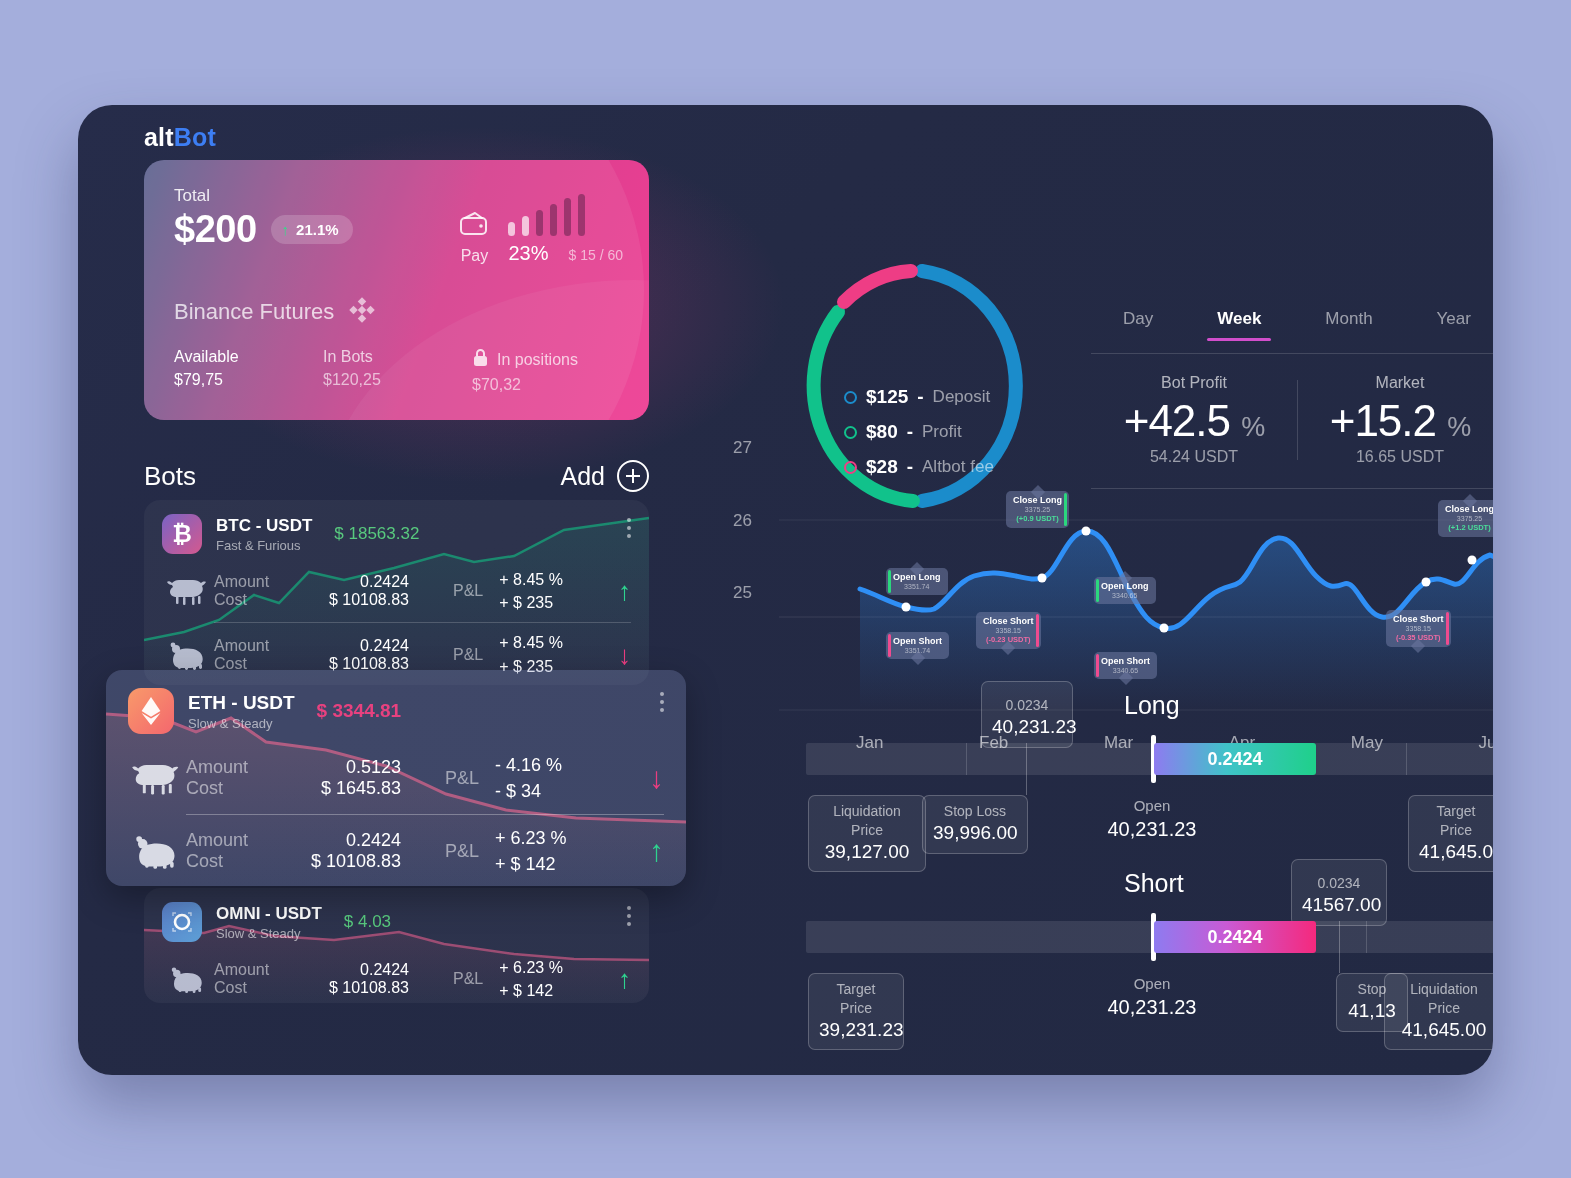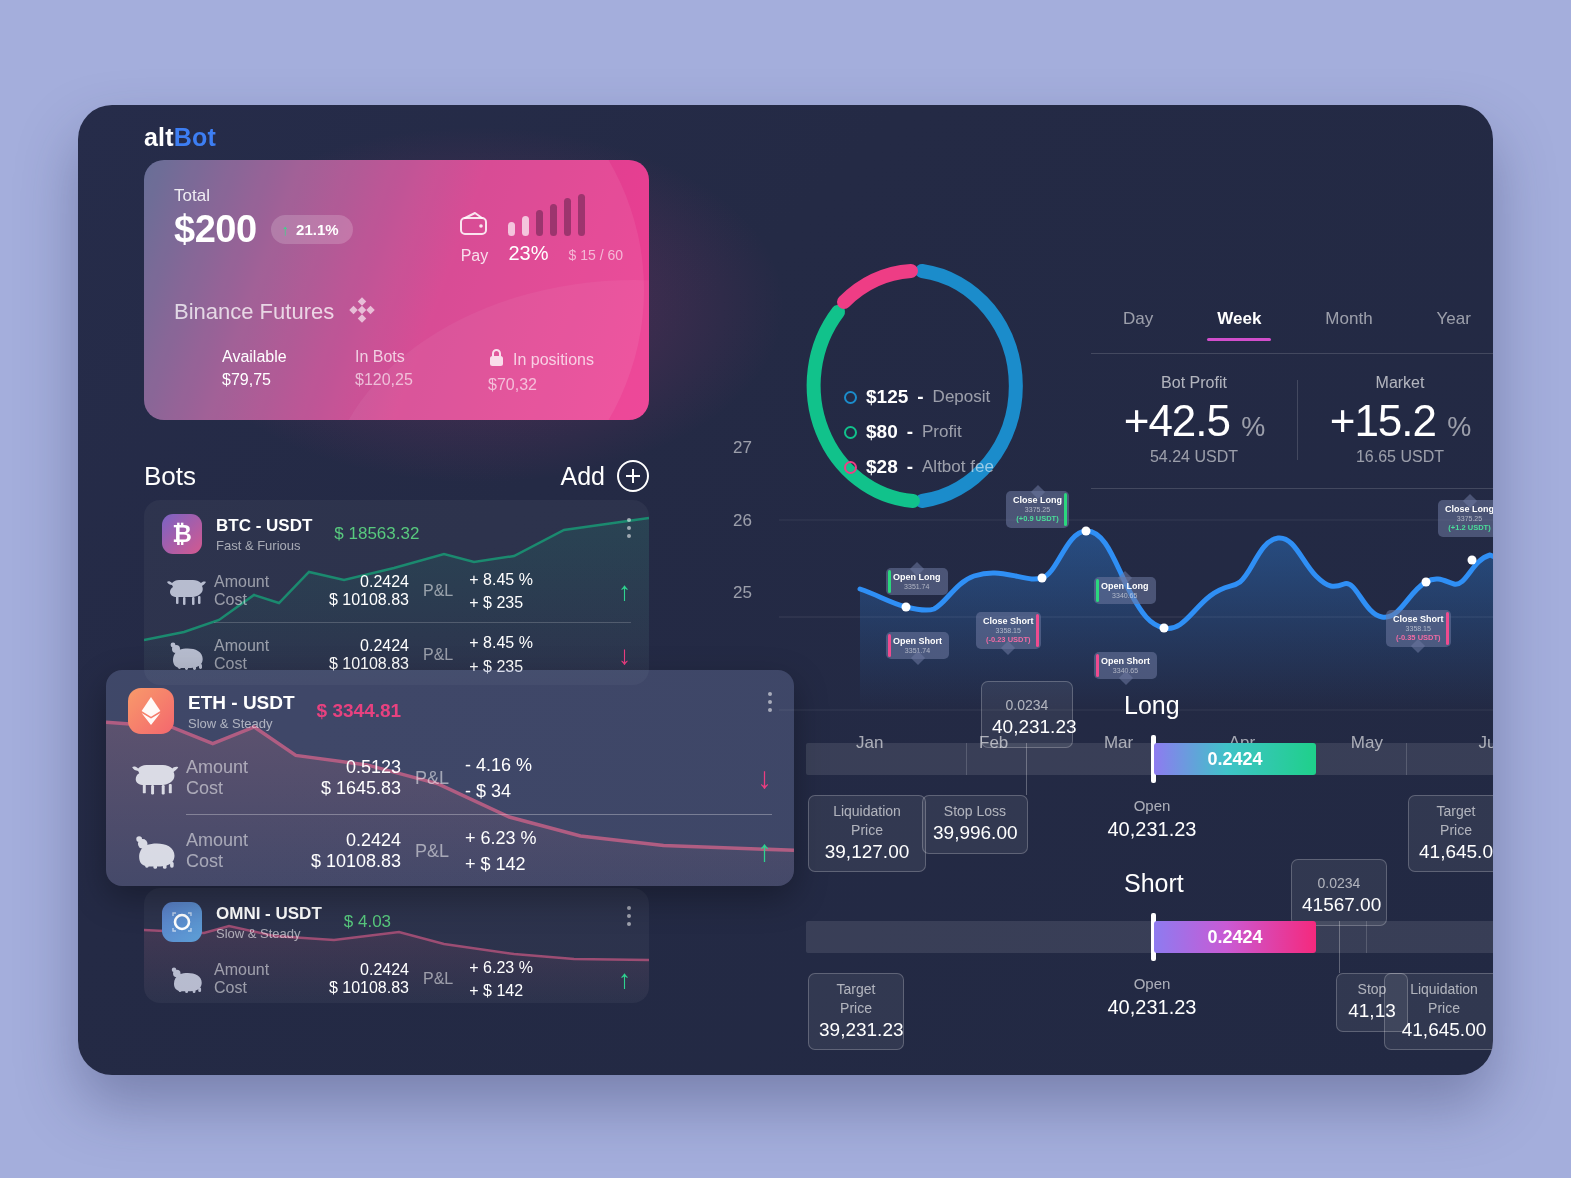--- a/index.html
+++ b/index.html
@@ -71,21 +71,21 @@
   .bars i { display: block; width: 7px; border-radius: 4px; }
   .bars i.on { background: rgba(255,255,255,.68); }
   .bars i.off { background: rgba(88,30,70,.5); }
   .meter-col { display: flex; flex-direction: column; gap: 6px; }
   .meter-cap { display: flex; align-items: baseline; gap: 20px; }
   .meter-cap .p { color:#fff; font-size: 20px; font-weight: normal; }
   .meter-cap .q { color: rgba(255,255,255,.6); font-size: 14px; }
 
   .exch-row { position: absolute; left: 30px; top: 136px; display:flex; align-items:center; gap: 14px; }
   .exch-name { color: rgba(255,255,255,.75); font-size: 22px; }
-  .sub-grid { position: absolute; left: 30px; right: 28px; top: 188px; display: flex; margin-left: 48px; }
+  .sub-grid { position: absolute; left: 30px; right: 28px; top: 188px; display: flex; }
   .sub-cell { flex: 1; }
   .sub-cell .k { color: #fff; font-size: 16px; margin-bottom: 5px; }
   .sub-cell .k.dim { color: rgba(255,255,255,.72); }
   .sub-cell .v { color: #fff; font-size: 16px; }
   .sub-cell .v.dim { color: rgba(255,255,255,.62); }
   .lock-k { display: flex; align-items: center; gap: 8px; }
 
   
   .bots-head {
     position: absolute; left: 66px; top: 355px; width: 505px;
@@ -104,21 +104,21 @@
   .add-circle:before { left: 7px; right: 7px; top: 13px; height: 2px; }
   .add-circle:after { top: 7px; bottom: 7px; left: 13px; width: 2px; }
 
   
   .bot-card {
     position: absolute; left: 66px; width: 505px;
     border-radius: 16px; overflow: hidden;
   }
   .bot-card.dim { background: rgba(255,255,255,.045); }
   .bot-card.active {
-    left: 28px; width: 688px;
+    left: 28px; width: 580px;
     background: rgba(126,138,184,.30);
     box-shadow: 0 12px 34px rgba(0,0,0,.30);
   }
   .spark { position: absolute; inset: 0; pointer-events: none; }
   .bot-top { position: relative; display: flex; align-items: center; padding: 14px 18px 6px; }
   .coin-icon {
     width: 40px; height: 40px; border-radius: 11px;
     display: flex; align-items: center; justify-content: center;
     flex: none;
   }
@@ -138,21 +138,21 @@
   .kebab span { width: 4px; height: 4px; border-radius: 50%; background: rgba(255,255,255,.55); }
 
   .pos-row { position: relative; display: flex; align-items: center; padding: 8px 18px; }
   .beast { width: 52px; flex: none; display:flex; align-items:center; justify-content:center; }
   .beast svg { opacity: .85; }
   .kv { width: 195px; }
   .kv .line { display: flex; justify-content: space-between; align-items: baseline; }
   .kv .k { color: rgba(255,255,255,.52); font-size: 16px; }
   .kv .v { color: #fff; font-size: 16px; }
   .kv.big .k, .kv.big .v { font-size: 18px; }
-  .pnl-lbl { color: rgba(255,255,255,.52); font-size: 16px; margin-left: 14px; }
+  .pnl-lbl { color: rgba(255,255,255,.52); font-size: 16px; margin-left: 44px; }
   .pnl-lbl.big { font-size: 18px; }
   .pnl-vals { margin-left: 16px; width: 92px; text-align: left; }
   .pnl-vals div { color: #fff; font-size: 16px; line-height: 1.45; }
   .pnl-vals.big div { font-size: 18px; }
   .dir-arrow { margin-left: auto; font-size: 26px; line-height: 1; }
   .dir-arrow.up { color: #2ed38f; }
   .dir-arrow.down { color: #ea3d80; }
   .divider { position: relative; height: 1px; background: rgba(255,255,255,.18); margin: 0 18px 0 70px; }
 
   

